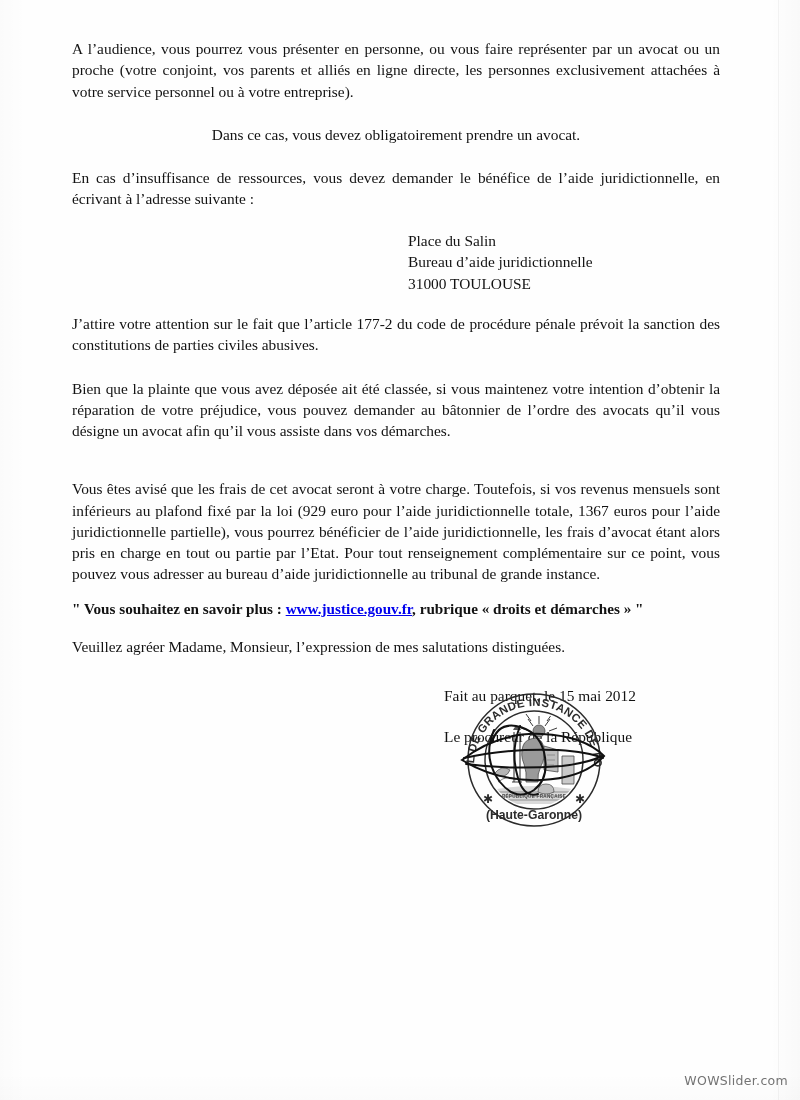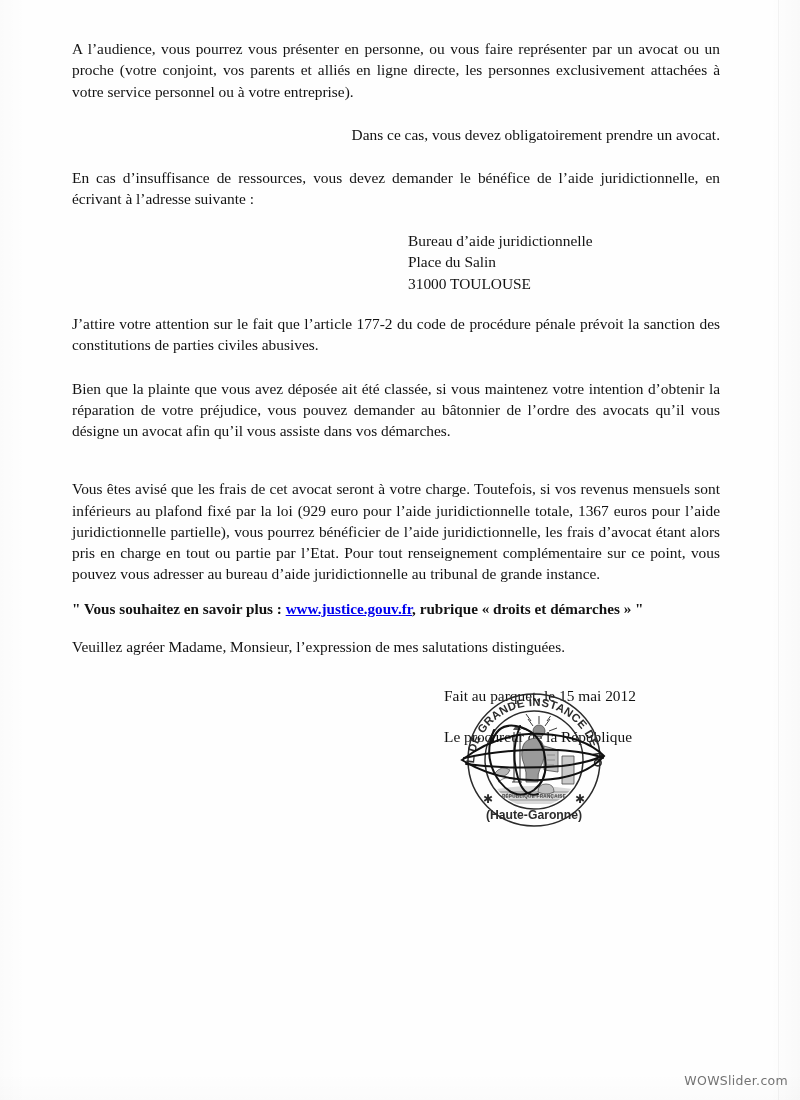--- a/index.html
+++ b/index.html
@@ -46,21 +46,21 @@
   p.para {
     margin: 0 8px 14px 0;
     font-size: 15.4px;
     line-height: 1.38;
     text-align: justify;
     text-justify: inter-word;
     -webkit-hyphens: none;
     hyphens: none;
   }
   p.para.last-left {
-    text-align: right;
+    text-align: center;
   }
   p.tight {
     margin-bottom: 0;
   }
   .gap-sm { height: 8px; }
   .gap-md { height: 15px; }
 
   .address-block {
     margin: 20px 0 18px 0;
     padding-left: 336px;
@@ -151,22 +151,22 @@
 
     <div class="gap-sm"></div>
 
     <p class="para last-left">Dans ce cas, vous devez obligatoirement prendre un avocat.</p>
 
     <div class="gap-sm"></div>
 
     <p class="para">En cas d’insuffisance de ressources, vous devez demander le bénéfice de l’aide juridictionnelle, en écrivant à l’adresse suivante :</p>
 
     <div class="address-block">
+      <div>Place du Salin</div>
       <div>Bureau d’aide juridictionnelle</div>
-      <div>Place du Salin</div>
       <div>31000 TOULOUSE</div>
     </div>
 
     <p class="para">J’attire votre attention sur le fait que l’article 177-2 du code de procédure pénale prévoit la sanction des constitutions de parties civiles abusives.</p>
 
     <div class="gap-sm"></div>
 
     <p class="para">Bien que la plainte que vous avez déposée ait été classée, si vous maintenez votre intention d’obtenir la réparation de votre préjudice, vous pouvez demander au bâtonnier de l’ordre des avocats qu’il vous désigne un avocat afin qu’il vous assiste dans vos démarches.</p>
 
     <div class="gap-sm"></div>

